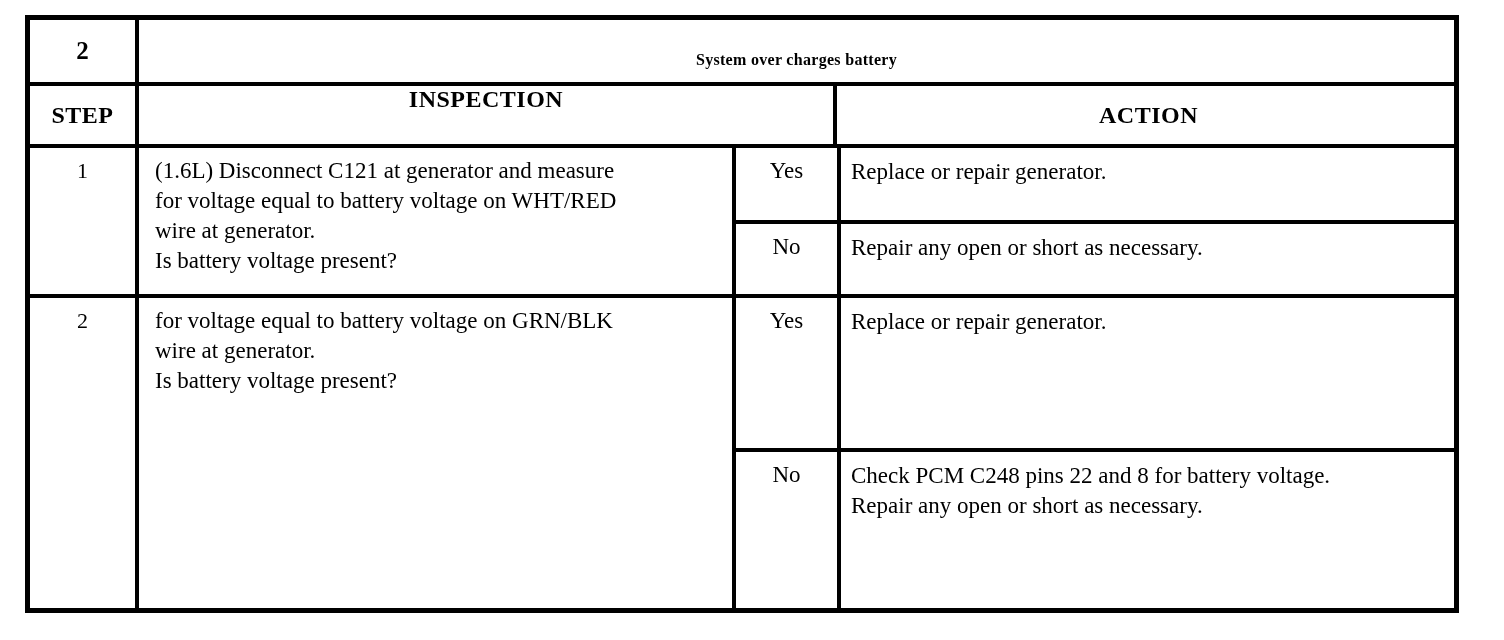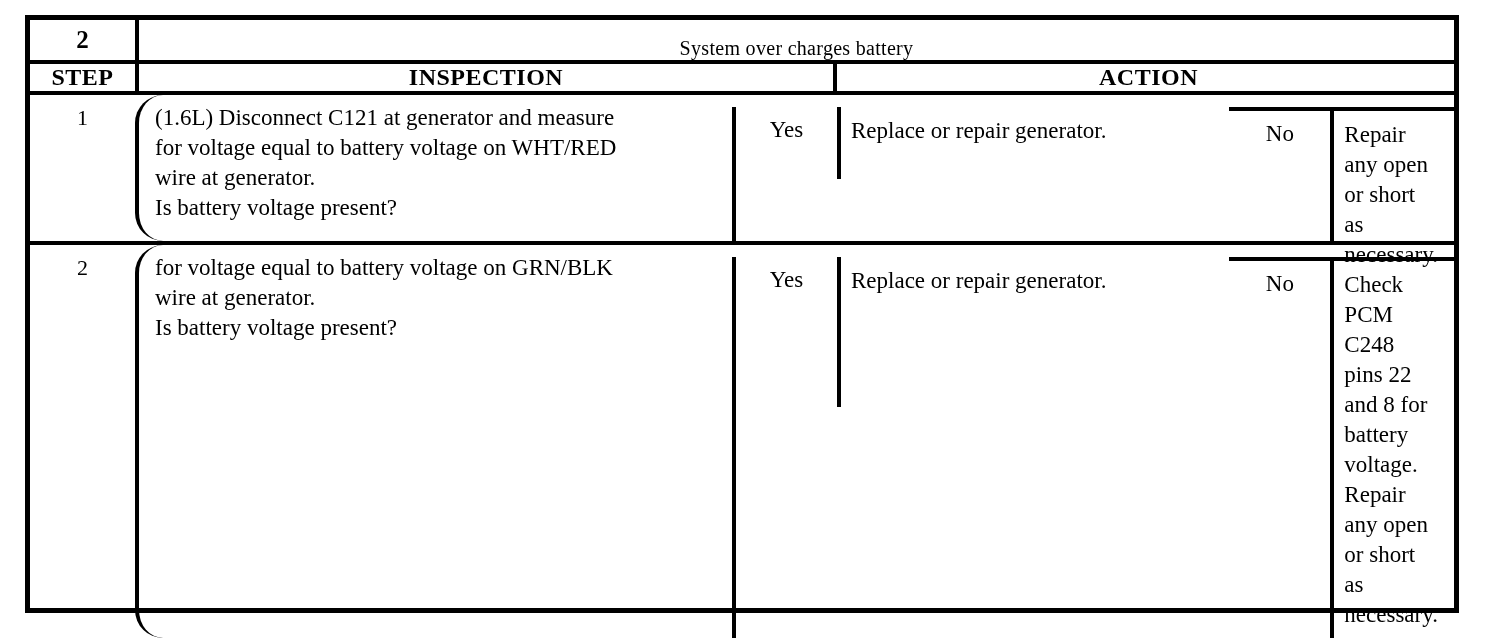--- a/index.html
+++ b/index.html
@@ -62,22 +62,22 @@
     justify-content: center;
     padding-left: 6px;
   }
 
   .title-num {
     font-size: 25px;
     font-weight: bold;
     align-self: center;
   }
   .title-text {
-    font-size: 20px;
-    font-weight: normal;
+    font-size: 16px;
+    font-weight: bold;
     letter-spacing: 0.3px;
     margin-top: 17px;
   }
   .head-label {
     font-size: 24px;
     font-weight: bold;
     letter-spacing: 0.5px;
   }
 
   .step-num {
@@ -85,28 +85,27 @@
     padding-top: 10px;
   }
 
   .c-insp {
     width: 597px;
     flex: 0 0 597px;
     border-left: 4px solid #000;
     padding: 8px 16px 8px 16px;
     font-size: 23px;
     line-height: 30px;
-    border-radius: 28px;
   }
 
   .branches {
     flex: 1;
     border-left: 4px solid #000;
     display: flex;
-    margin-top: 12px;
+    flex-direction: column;
   }
   .branch { display: flex; width: 100%; }
   .branch-divided { border-top: 4px solid #000; }
   .b1-yes { height: 72px; }
   .b1-no  { flex: 1; }
   .b2-yes { height: 150px; }
   .b2-no  { flex: 1; }
 
   .c-answer {
     width: 101px;

